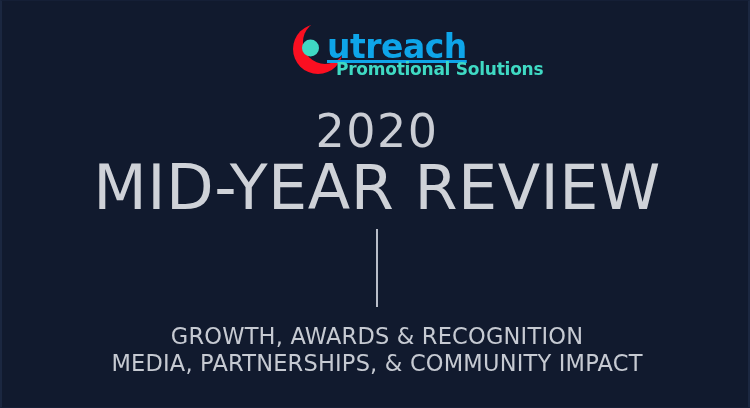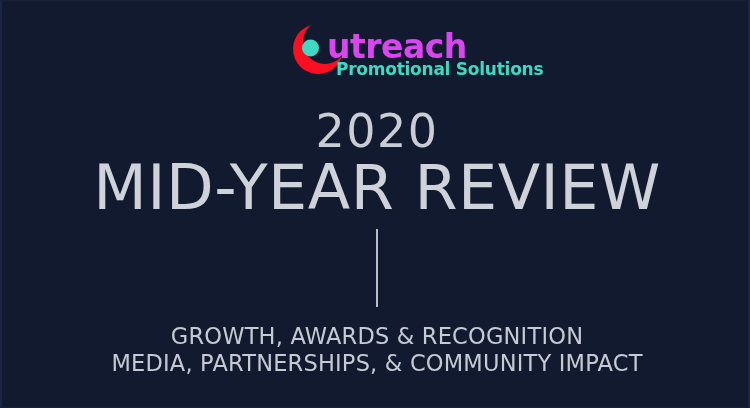--- a/index.html
+++ b/index.html
@@ -52,22 +52,23 @@
   }
   #logo-wordmark {
     position: absolute;
     left: 35px;
     top: 7px;
     font-family: "DejaVu Sans", sans-serif;
     font-weight: bold;
     font-size: 33px;
     line-height: 33px;
     letter-spacing: -0.5px;
-    color: #d946ef;
+    color: #0ea5e9;
     white-space: nowrap;
+    text-decoration: underline;
   }
   #logo-tagline {
     position: absolute;
     left: 44px;
     top: 40px;
     font-family: "DejaVu Sans", sans-serif;
     font-weight: bold;
     font-size: 17px;
     line-height: 12px;
     letter-spacing: -0.25px;

